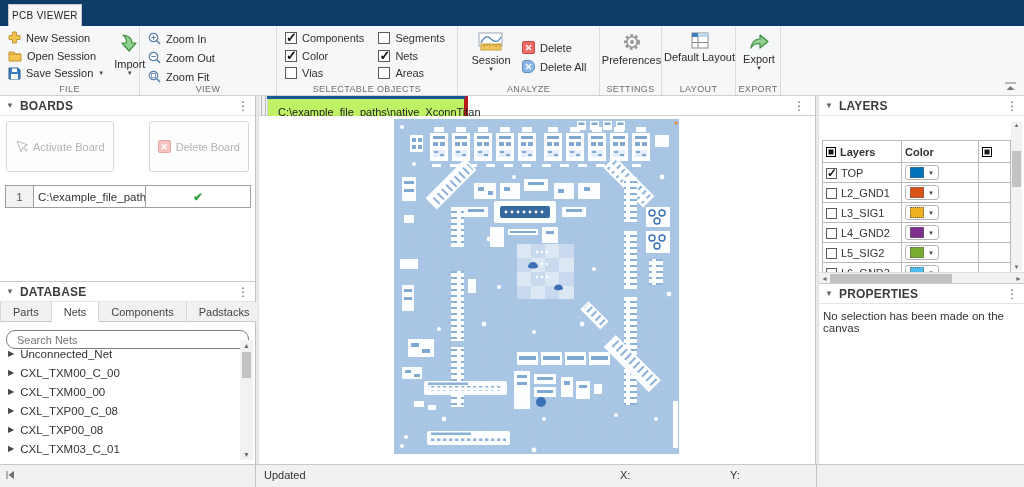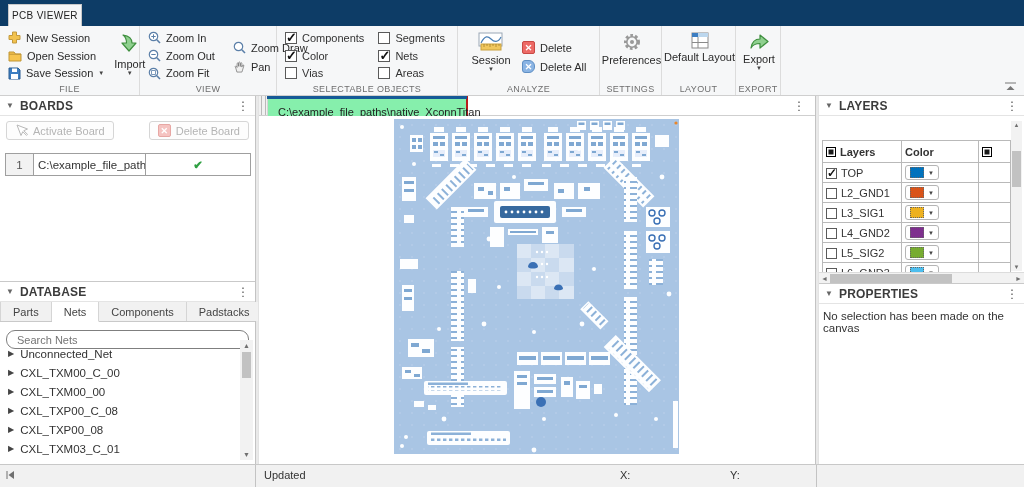--- a/index.html
+++ b/index.html
@@ -39,21 +39,21 @@
 
   .phead { height:20px; display:flex; align-items:center; padding:0 6px; gap:6px;
     border-bottom:1px solid #e4e4e4; background:#fff; }
   .phead .chev { font-size:8px; color:#666; }
   .phead .ptitle { font-size:12px; font-weight:bold; color:#3c3c3c; letter-spacing:.2px; }
   .phead .dots { margin-left:auto; color:#555; font-size:12px; }
 
   
   .boards-toolbar { display:flex; justify-content:space-between; padding:5px 6px; }
   .gbtn { display:flex; align-items:center; gap:5px; border:1px solid #d6d6d6; border-radius:3px;
-    padding:2px 8px; color:#b4b4b4; background:#fdfdfd; font-size:11px; }
+    padding:18px 8px; color:#b4b4b4; background:#fdfdfd; font-size:11px; }
   table.grid { border-collapse:collapse; margin:8px 5px 0 5px; width:246px; table-layout:fixed; }
   table.grid th, table.grid td { border:1px solid #9f9f9f; height:22px; padding:0 4px;
     font-size:11.5px; overflow:hidden; white-space:nowrap; }
   table.grid th { text-align:left; font-weight:bold; background:#fbfbfb; }
   .numcol { width:28px; background:#f2f2f2; text-align:center; color:#555; }
   .green-check { color:#2fa042; font-size:13px; font-weight:bold; text-align:center; }
 
   
   .db-section { position:absolute; left:0; top:185px; right:0; bottom:0; border-top:1px solid #c9c9c9; }
   .tabsrow { display:flex; height:20px; border-bottom:1px solid #c9c9c9; background:#f1f1f1; align-items:stretch; }
@@ -67,22 +67,22 @@
     font-family:"Liberation Sans", sans-serif; background:transparent; }
   .netlist { position:absolute; left:0; top:56px; right:16px; bottom:2px; overflow:hidden; padding-top:6px; }
   .netitem { display:flex; align-items:center; gap:6px; height:19px; padding-left:8px; font-size:11.5px; color:#333; }
   .netitem .tri { font-size:8px; color:#444; }
   .vscroll { position:absolute; right:2px; top:58px; bottom:4px; width:13px; background:#f2f2f2; }
   .vscroll .arr { position:absolute; left:0; width:13px; height:11px; text-align:center; font-size:7px; color:#707070; line-height:11px;}
   .vscroll .thumb { position:absolute; left:2px; width:9px; background:#c2c2c2; }
 
   
   .tabbar { height:20px; border-bottom:1px solid #cfcfcf; display:flex; background:#fff; }
-  .doc-tab { position:relative; width:200px; border-right:2px solid #b91c1c; display:flex; align-items:center;
-    padding:16px 10px; font-size:11px; color:#222; background:#86efac; }
+  .doc-tab { position:relative; width:200px; border-right:4px solid #b91c1c; display:flex; align-items:center;
+    padding:16px 10px; font-size:11px; color:#222; background:#bef264; }
   .doc-tab::before { content:""; position:absolute; left:-1px; right:-1px; top:0; height:3px; background:#155a96; }
   .tab-dots { margin-left:auto; margin-right:10px; align-self:center; color:#555; font-size:12px; }
   .canvas { position:absolute; left:0; top:20px; right:0; bottom:0; background:#fff; overflow:hidden; }
   .pcb { position:absolute; left:135px; top:3px; }
 
   
   .layers-table { position:absolute; left:3px; top:44px; width:190px; height:132px; overflow:hidden; }
   table.ltable { border-collapse:collapse; table-layout:fixed; width:188px; }
   table.ltable th, table.ltable td { border:1px solid #b9b9b9; height:20px; padding:0 3px;
     font-size:11px; overflow:hidden; white-space:nowrap; }
@@ -162,21 +162,21 @@
       <div class="bigbtn" style="margin-left:2px;">
         <span class="icon"><svg width="24" height="24" viewBox="0 0 24 24">
               <path d="M5 3c7 1 9 4 9 8h4l-7 8-7-8h4.5c0-3-.5-6-3.5-8z" fill="#8fd08f" stroke="#3f8f3f" stroke-width="1.2" stroke-linejoin="round"></path>
             </svg></span>
         <span class="lbl">Import</span>
         <span class="caret">▼</span>
       </div>
       <div class="rgroup-label">FILE</div>
     </div>
 
-    <div class="rgroup" style="width:137px; display:flex; gap:18px;">
+    <div class="rgroup" style="width:137px; display:flex; gap:8px;flex-direction:column;">
       <div class="rrows">
         <div class="sbtn">
           <span class="icon"><svg width="13" height="13">
                 <circle cx="5.5" cy="5.5" r="4.2" fill="#fff" stroke="#5b7fa8" stroke-width="1.2"></circle>
                 <line x1="3.3" y1="5.5" x2="7.7" y2="5.5" stroke="#5b7fa8"></line>
                 <line x1="5.5" y1="3.3" x2="5.5" y2="7.7" stroke="#5b7fa8"></line>
                 <line x1="8.8" y1="8.8" x2="12" y2="12" stroke="#5b7fa8" stroke-width="1.6"></line>
               </svg></span>
           <span class="lbl">Zoom In</span>
         </div>

